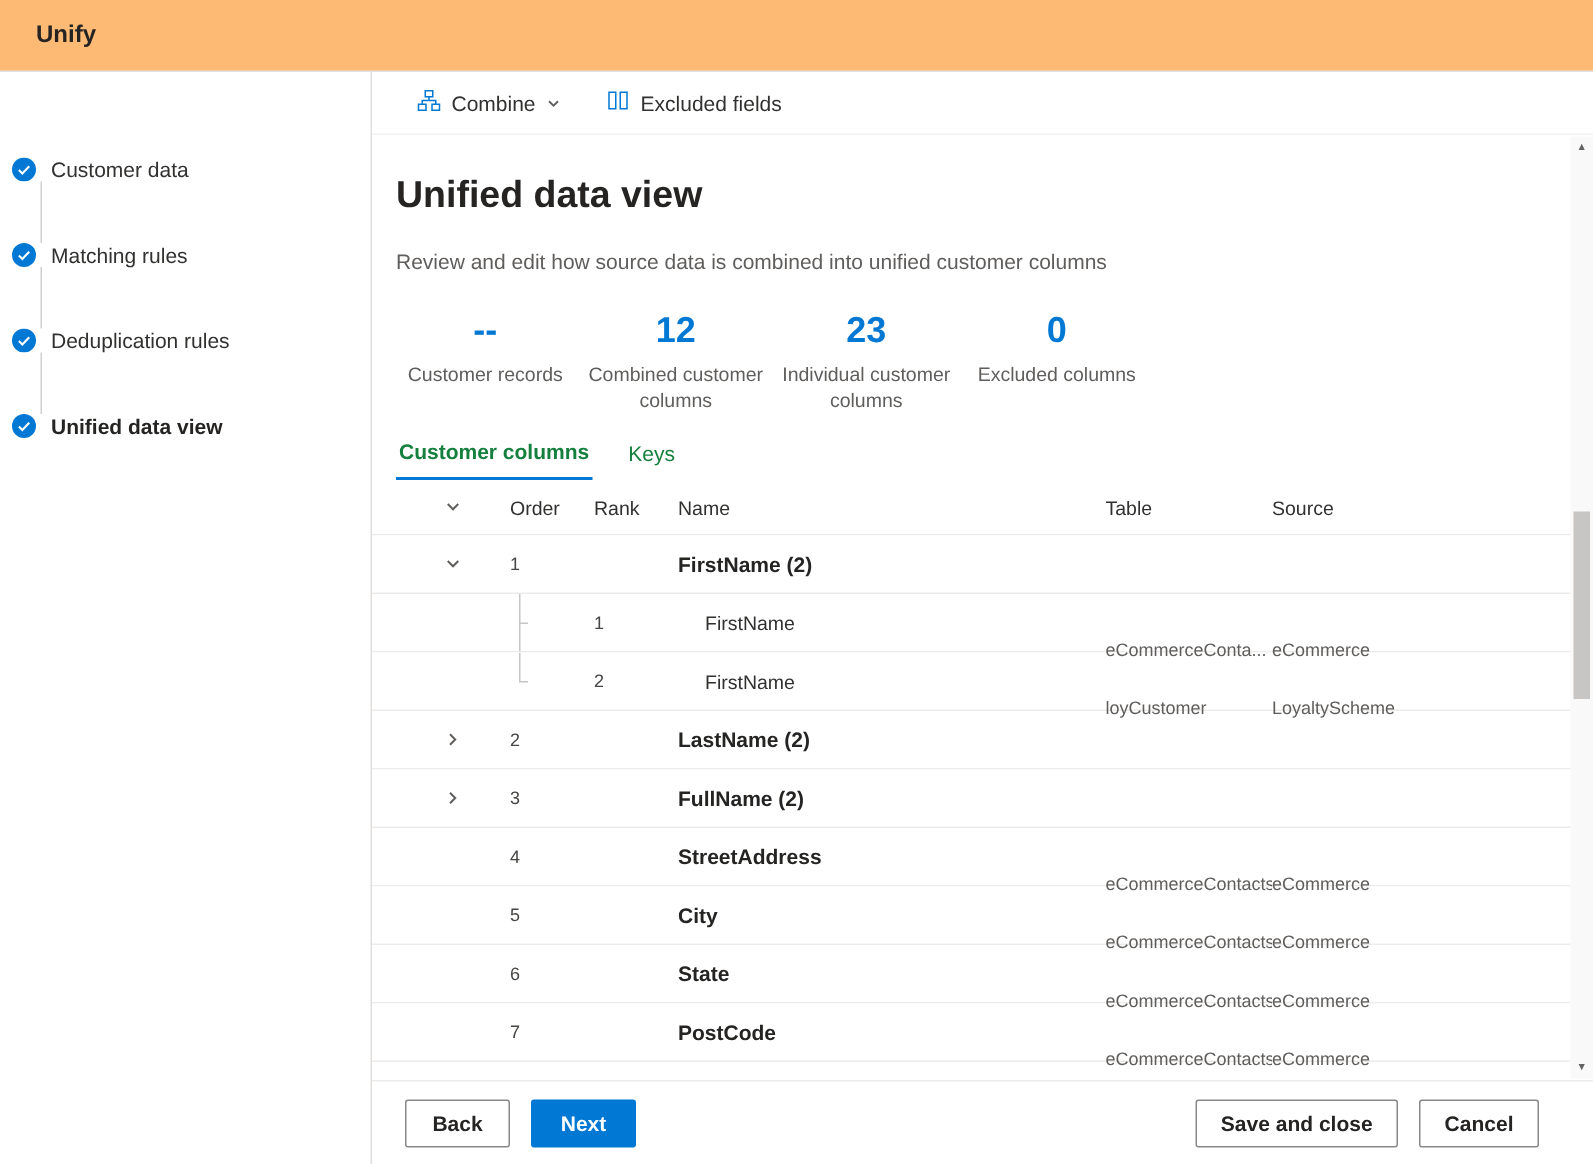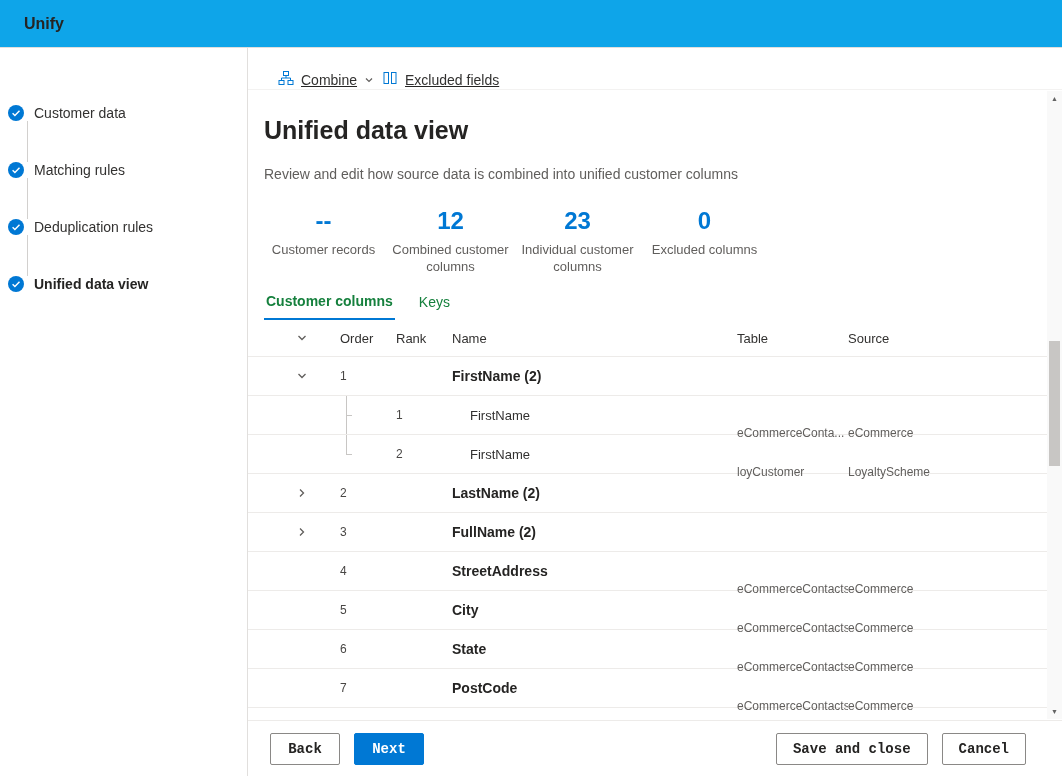--- a/index.html
+++ b/index.html
@@ -7,21 +7,21 @@
   body {
     font-family: "Liberation Sans", "DejaVu Sans", sans-serif;
     color: #252423;
     background: #fff;
     overflow: hidden;
   }
 
   
   .app-header {
     height: 48px;
-    background: #0ea5e9;
+    background: #fdba74;
     border-bottom: 1px solid #e1dfdd;
     display: flex;
     align-items: center;
     padding-left: 24px;
   }
   .app-title { font-size: 16px; font-weight: 600; color: #252423; }
 
   
   .layout { display: flex; height: 728px; }
 
@@ -50,24 +50,23 @@
   .step-circle.pending { border: 1px solid #8a8886; border-radius: 50%; background: #fff; }
   .step-label { font-size: 14px; color: #323130; }
   .step.current .step-label { font-weight: 600; color: #252423; }
 
   
   .main { flex: 1; min-width: 0; display: flex; flex-direction: column; position: relative; }
 
   
   .cmdbar {
     height: 42px; flex: none;
-    display: flex; align-items: flex-end;
-    padding-left: 30px; gap: 8px;
+    display: flex; align-items: center;
+    padding-left: 30px; gap: 30px;
     border-bottom: 1px solid #f3f2f1;
-    text-decoration: underline;
   }
   .cmd-btn {
     display: flex; align-items: center; gap: 7px;
     background: none; border: none; cursor: pointer;
     font-family: inherit; font-size: 14px; color: #323130;
   }
 
   
   .content { flex: 1; overflow: hidden; padding-right: 15px; }
   .page-title { margin: 24px 0 0 16px; font-size: 25px; line-height: 32px; font-weight: 600; color: #252423; }
@@ -124,21 +123,21 @@
   
   .footer {
     height: 56px; flex: none;
     border-top: 1px solid #edebe9;
     display: flex; align-items: center; justify-content: space-between;
     padding: 0 36px 0 22px; background: #fff;
   }
   .footer-left, .footer-right { display: flex; gap: 14px; }
   .btn {
     height: 32px; min-width: 70px; padding: 0 16px;
-    font-family: Liberation Mono, monospace; font-size: 14px; font-weight: 600;
+    font-family: Liberation Sans, sans-serif; font-size: 14px; font-weight: 600;
     background: #fff; color: #252423;
     border: 1px solid #8a8886; border-radius: 2px;
     cursor: pointer;
   }
   .btn.primary { background: #0078d4; border-color: #0078d4; color: #fff; }
 </style>
 </head>
 <body>
 
 <header class="app-header">

